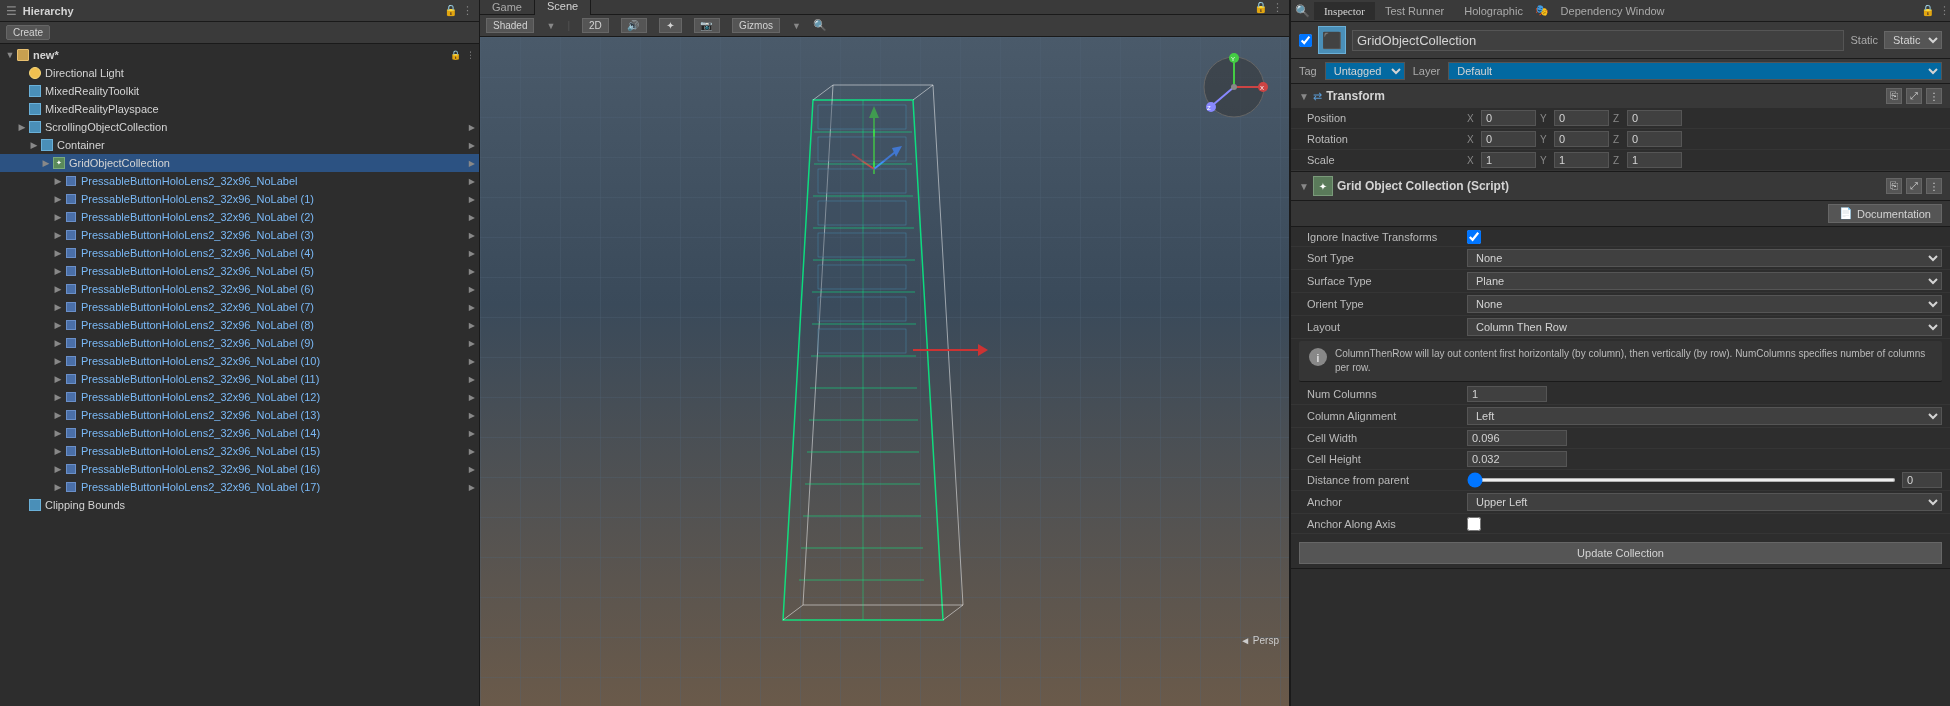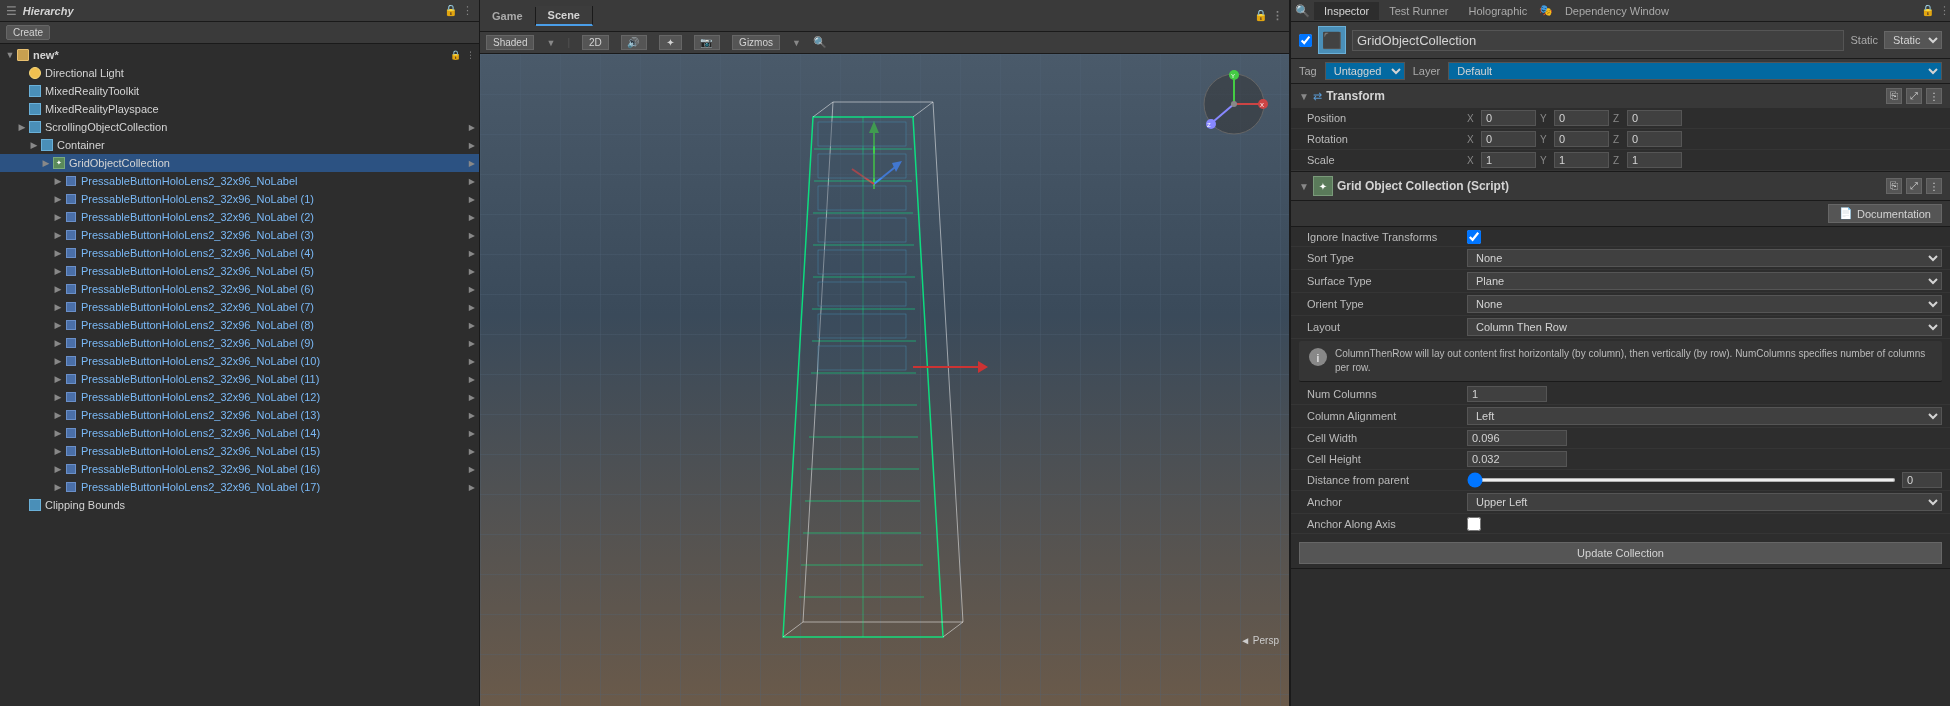--- a/index.html
+++ b/index.html
@@ -29,21 +29,20 @@
       padding: 4px 6px;
       display: flex;
       align-items: center;
       gap: 6px;
       height: 22px;
     }
     .panel-header-title {
       color: #d4d4d4;
       font-size: 11px;
       font-weight: bold;
-      font-style: italic;
     }
     .panel-toolbar {
       background: #3a3a3a;
       border-bottom: 1px solid #1a1a1a;
       padding: 3px 6px;
       display: flex;
       align-items: center;
       gap: 6px;
       height: 22px;
     }
@@ -141,22 +140,21 @@
       border-right: 1px solid #1a1a1a;
       display: flex;
       flex-direction: column;
       min-width: 0;
     }
     .scene-tabs {
       background: #3a3a3a;
       border-bottom: 1px solid #1a1a1a;
       display: flex;
       align-items: center;
-      height: 32px;
-      font-weight: bold;
+      height: 15px;
     }
     .scene-tab {
       padding: 3px 12px;
       font-size: 11px;
       cursor: pointer;
       color: #aaa;
       border-right: 1px solid #1a1a1a;
     }
     .scene-tab.active {
       background: #3c3c3c;
@@ -229,20 +227,21 @@
     }
     .inspector-tab {
       padding: 3px 10px;
       font-size: 11px;
       cursor: pointer;
       color: #aaa;
     }
     .inspector-tab.active {
       background: #2d2d2d;
       color: #d4d4d4;
+      font-family: Liberation Serif, serif;
     }
     .inspector-content {
       flex: 1;
       overflow-y: auto;
       background: #2d2d2d;
     }
 
     
     .obj-header {
       display: flex;

